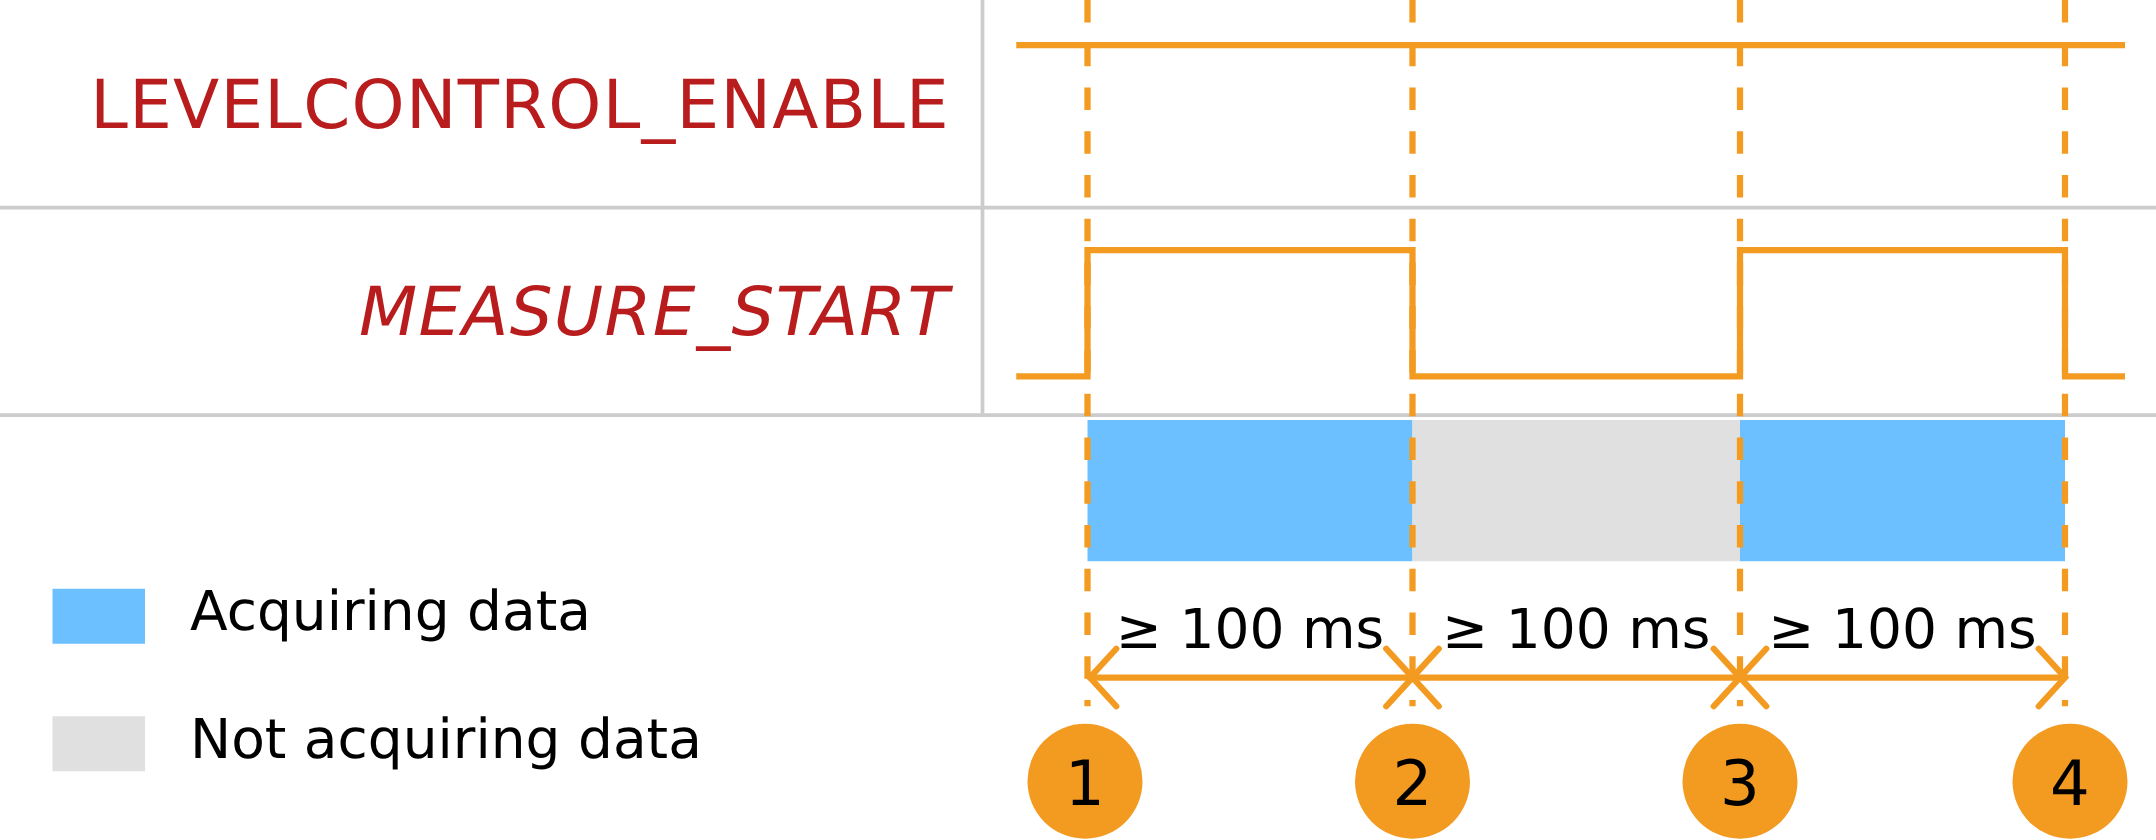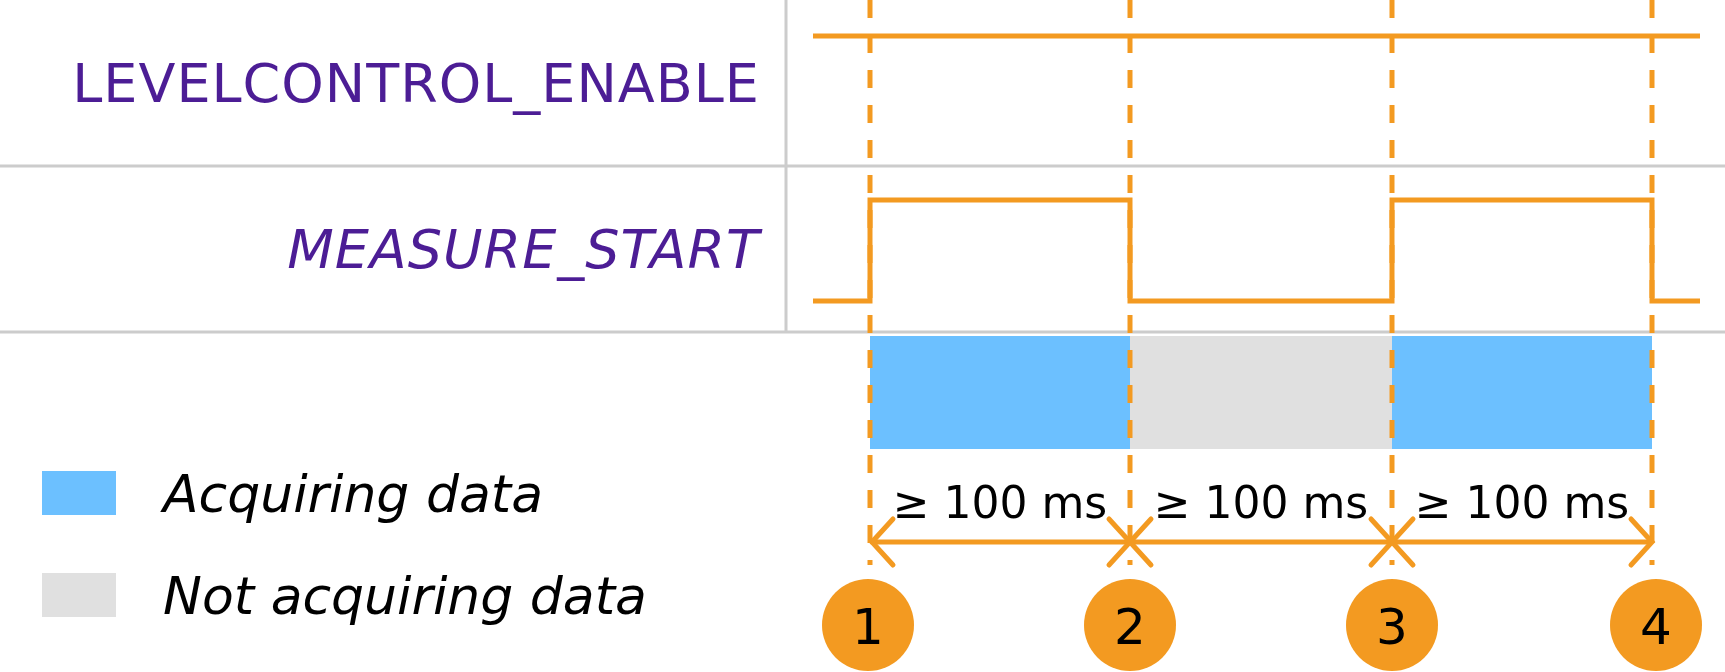--- a/index.html
+++ b/index.html
@@ -1,23 +1,23 @@
 <!DOCTYPE html>
 <html><head>
 <meta charset="utf-8">
 <style>
   html, body { margin: 0; padding: 0; background: #ffffff; }
   body { width: 1725px; height: 672px; position: relative; overflow: hidden;
          font-family: "DejaVu Sans", sans-serif; }
-  .signal-label { position: absolute; right: 965px; font-size: 54px; color: #4c1d95;
+  .signal-label { position: absolute; right: 965px; font-size: 54px; color: #b91c1c;
                   letter-spacing: 1px; white-space: nowrap; font-family: "DejaVu Sans", sans-serif; text-align: right; }
   #lbl-level { top: 52px; }
   #lbl-measure { top: 218px; font-style: italic; }
   .legend-swatch { position: absolute; left: 42px; width: 74px; height: 44px; }
-  .legend-text { position: absolute; left: 163px; font-size: 52px; color: #000; white-space: nowrap; font-style: italic; }
+  .legend-text { position: absolute; left: 152px; font-size: 44px; color: #000; white-space: nowrap; }
   svg { position: absolute; left: 0; top: 0; }
   .dur-label { font-size: 44px; fill: #000; font-family: "DejaVu Sans", sans-serif; }
   .marker-num { font-size: 50px; fill: #000; font-family: "DejaVu Sans", sans-serif; }
 </style>
 </head>
 <body>
 
 <div id="lbl-level" class="signal-label">LEVELCONTROL_ENABLE</div>
 <div id="lbl-measure" class="signal-label">MEASURE_START</div>
 

